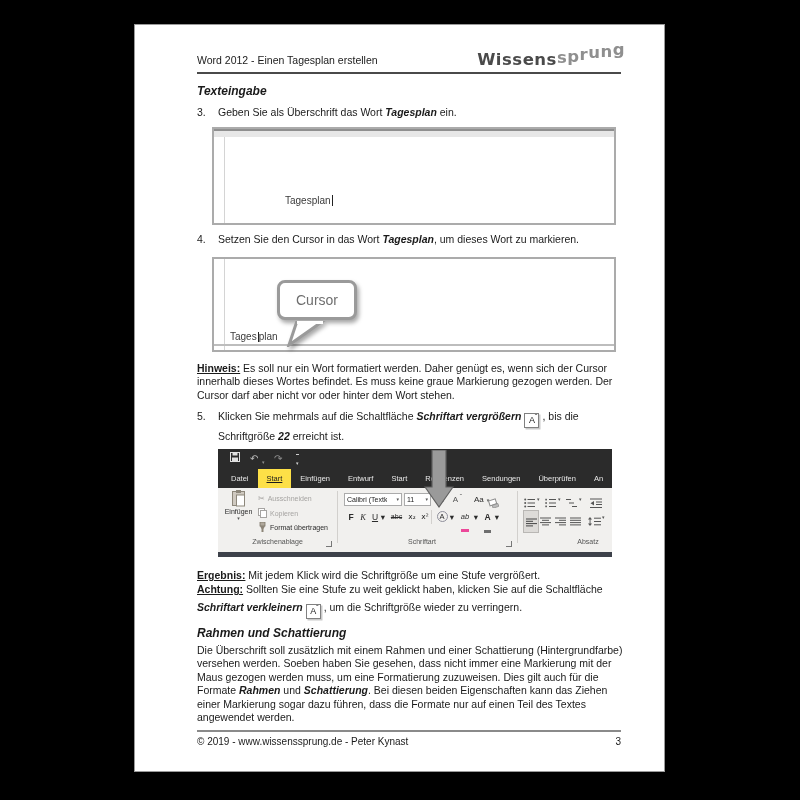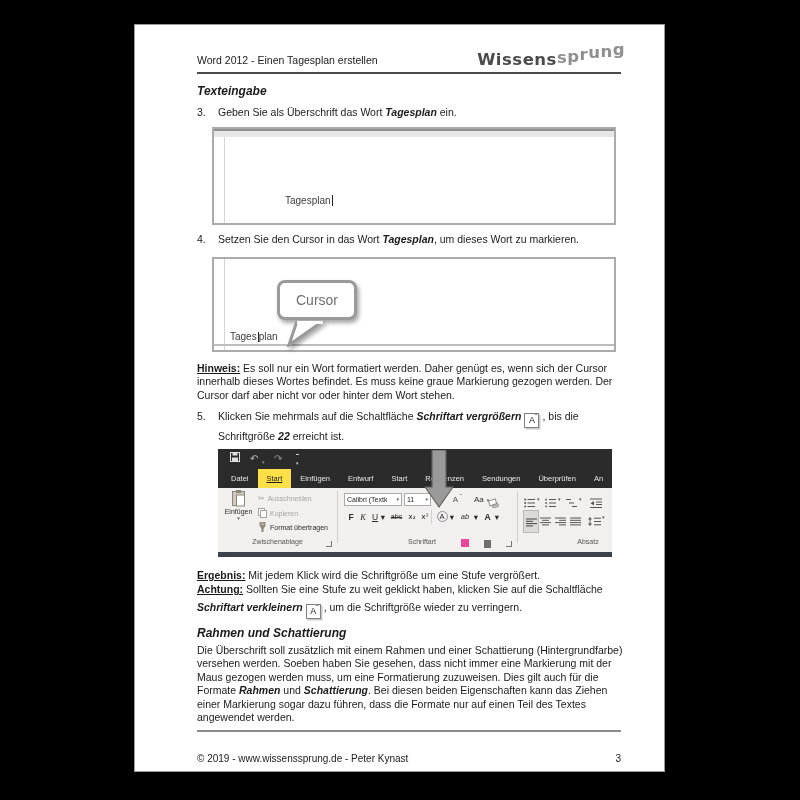--- a/index.html
+++ b/index.html
@@ -61,21 +61,21 @@
   .combo { position:absolute; background:#fff; border:1px solid #ababab; font-size:7px; height:13px;
            line-height:11px; padding:0 2px; display:flex; justify-content:space-between; align-items:center; color:#222; }
   .dd { font-size:5px; color:#555; }
   .fb { position:absolute; top:22px; font-size:8.5px; height:14px; line-height:14px; color:#2b2b2b; text-align:center; }
   .glabel { position:absolute; top:50px; font-size:7px; color:#555; text-align:center; }
   .launcher { position:absolute; top:53px; width:6px; height:6px; border-right:1px solid #777; border-bottom:1px solid #777; }
   .selbtn { background:#dddbd8; outline:1px solid #b9b7b4; }
   .paste { position:absolute; left:5px; top:2px; width:31px; height:58px; text-align:center; font-size:7px; color:#2b2b2b; }
   .circleA { display:inline-block; width:11px; height:11px; border:1px solid #8f8f9b; border-radius:50%;
              font-size:7.5px; line-height:10px; text-align:center; vertical-align:1px; }
-  .ubar3 { border-bottom:8px solid #ec4899; padding-bottom:18px; line-height:9px; display:inline-block; }
+  .ubar3 { border-bottom:3px solid #ec4899; padding-bottom:8px; line-height:9px; display:inline-block; }
   .arrow-overlay { position:absolute; left:206px; top:1px; z-index:6; }
 
   .footer-row { display:flex; justify-content:space-between; }
 </style>
 </head>
 <body>
 
 <div class="canvas">
   <div class="page">
 
@@ -337,19 +337,19 @@
     <div class="abs t" style="left:63px; top:575px; width:430px; line-height:17px;">
       <span class="bi">Schriftart verkleinern</span><span class="abox"><span>A</span><span class="ac">ˇ</span></span><span>, um die Schriftgröße wieder zu verringern.</span>
     </div>
 
     <div class="abs t bi" style="left:63px; top:603px; font-size:12px;">Rahmen und Schattierung</div>
     <div class="abs t" style="left:63px; top:620px; width:430px;">
       <span>Die Überschrift soll zusätzlich mit einem Rahmen und einer Schattierung (Hintergrundfarbe) versehen werden. Soeben haben Sie gesehen, dass nicht immer eine Markierung mit der Maus gezogen werden muss, um eine Formatierung zuzuweisen. Dies gilt auch für die Formate </span><span class="bi">Rahmen</span><span> und </span><span class="bi">Schattierung</span><span>. Bei diesen beiden Eigenschaften kann das Ziehen einer Markierung sogar dazu führen, dass die Formate nur auf einen Teil des Textes angewendet werden.</span>
     </div>
 
     <div class="abs rule2" style="left:63px; top:706px; width:424px;"></div>
-    <div class="abs t footer-row" style="left:63px; top:711px; width:424px; font-size:10px;margin-top:17px;">
+    <div class="abs t footer-row" style="left:63px; top:711px; width:424px; font-size:10px;">
       <span>© 2019 - www.wissenssprung.de - Peter Kynast</span>
       <span>3</span>
     </div>
 
   </div>
 </div>
 
 </body></html>

